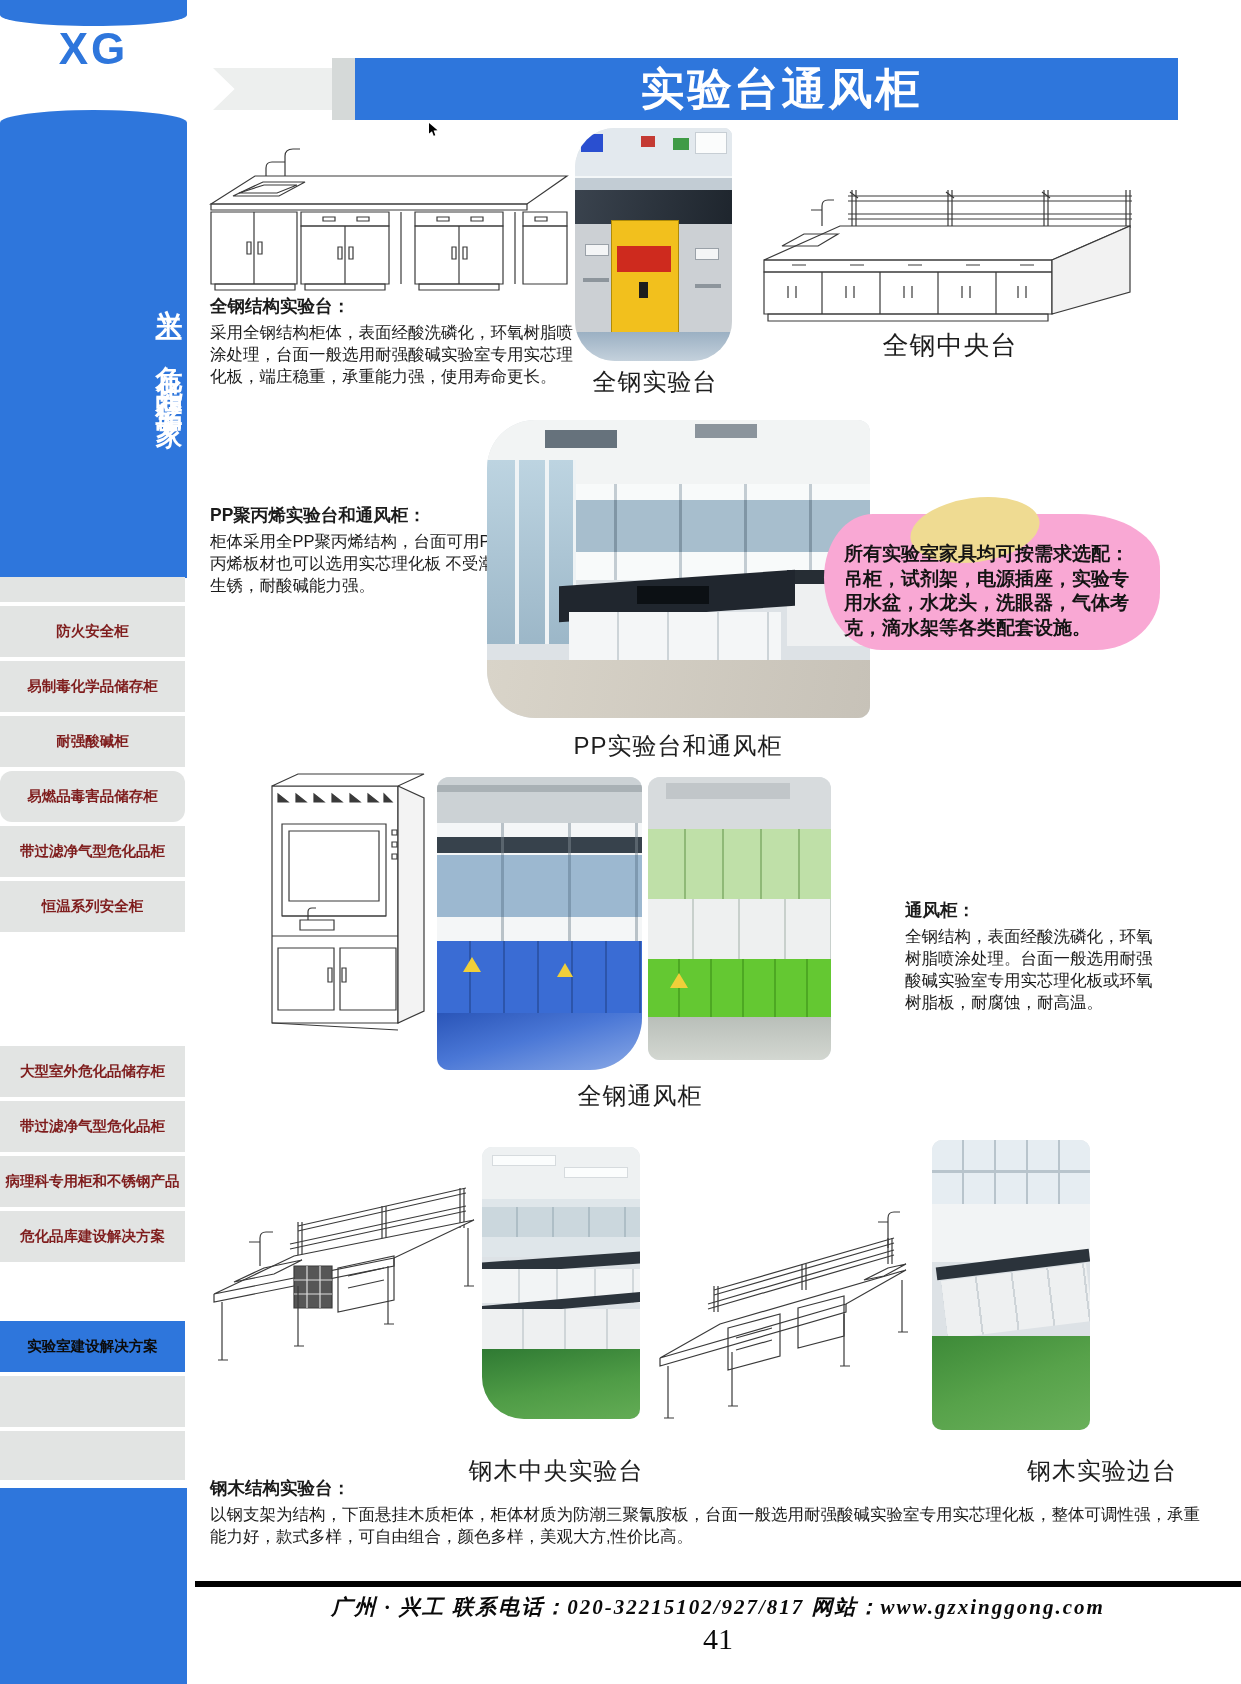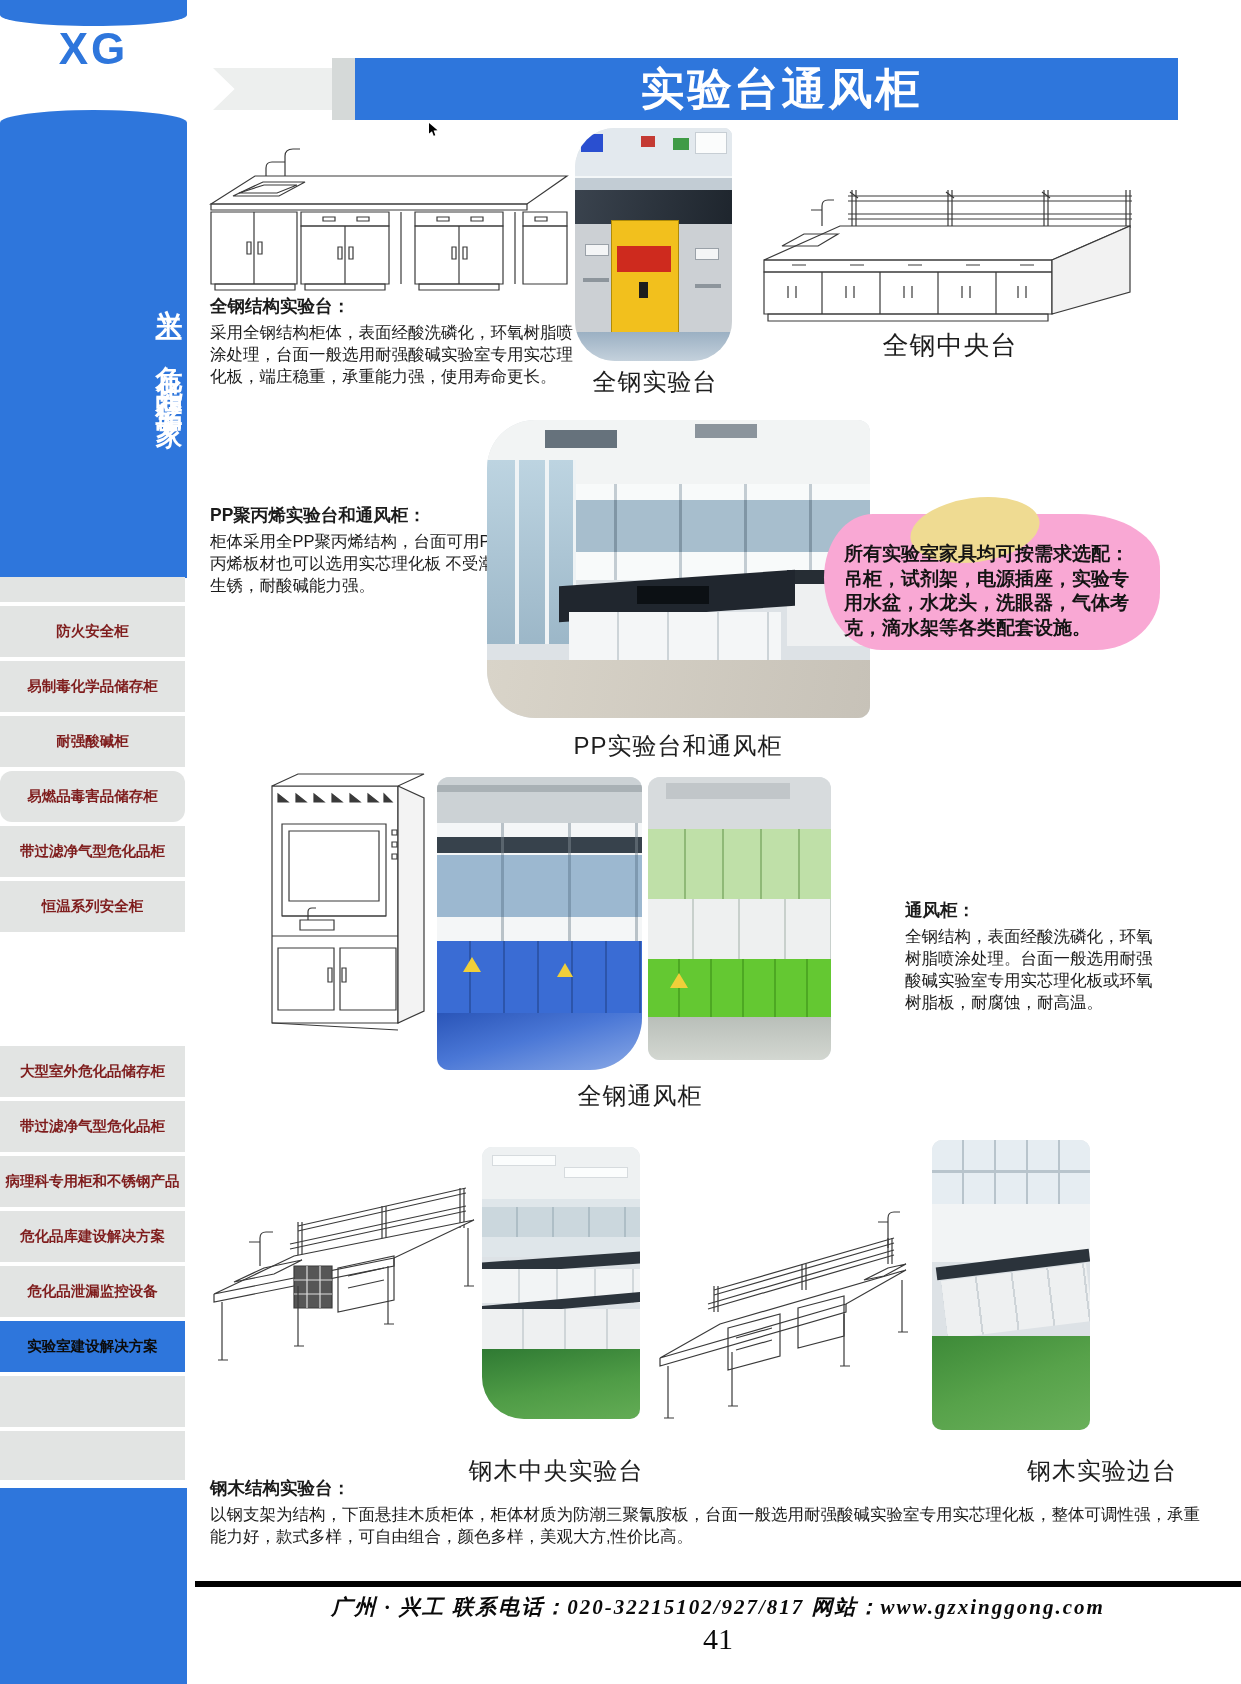--- a/index.html
+++ b/index.html
@@ -66,21 +66,20 @@
   <div class="menu-item" style="top:606px;">防火安全柜</div>
   <div class="menu-item" style="top:661px;">易制毒化学品储存柜</div>
   <div class="menu-item" style="top:716px;">耐强酸碱柜</div>
   <div class="menu-item" style="top:771px;border-radius:12px;">易燃品毒害品储存柜</div>
   <div class="menu-item" style="top:826px;">带过滤净气型危化品柜</div>
   <div class="menu-item" style="top:881px;">恒温系列安全柜</div>
   <div class="menu-item" style="top:1046px;">大型室外危化品储存柜</div>
   <div class="menu-item" style="top:1101px;">带过滤净气型危化品柜</div>
   <div class="menu-item" style="top:1156px;">病理科专用柜和不锈钢产品</div>
   <div class="menu-item" style="top:1211px;">危化品库建设解决方案</div>
-  <div class="menu-item" style="top:1266px;">危化品泄漏监控设备</div>
   <div class="menu-item active" style="top:1321px;">实验室建设解决方案</div>
   <div class="menu-item" style="top:1376px;"></div>
   <div class="menu-item" style="top:1431px;height:49px;"></div>
   <div class="abs side-bottom"></div>
 
   <div class="abs ribbon"></div>
   <div class="abs gray-square"></div>
   <div class="abs title-bar">
     <span>实验台通风柜</span>
   </div>

